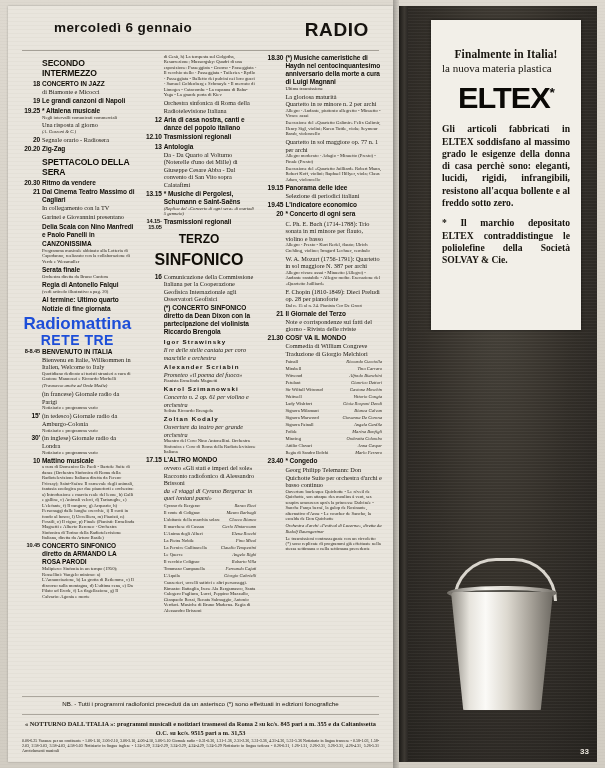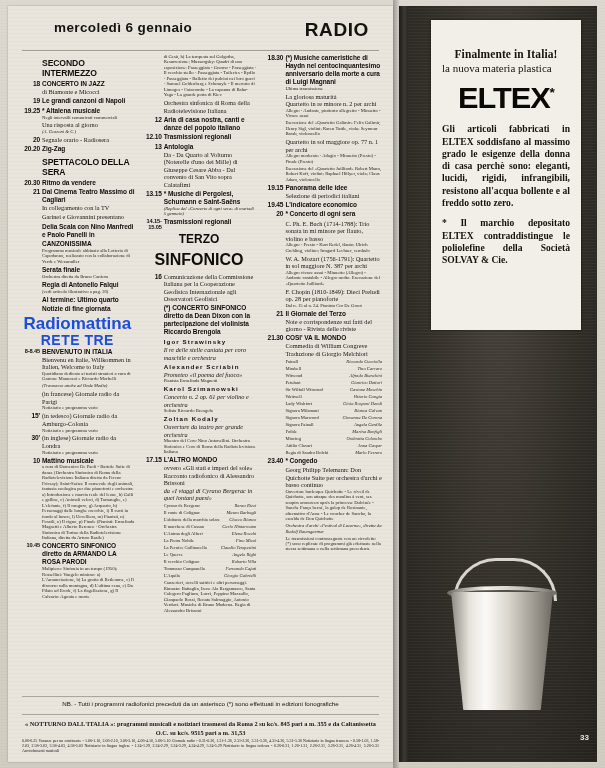--- a/index.html
+++ b/index.html
@@ -180,21 +180,21 @@
   .bucket .rim2{
     position:absolute;left:13px;top:26px;width:92px;height:8px;
     background:#3b3832;border-radius:50%;opacity:.85;
   }
   .bucket .handle{
     position:absolute;left:10px;top:-6px;width:98px;height:40px;
     border:3px solid #d9d5cd;border-bottom:none;
     border-radius:50px 50px 0 0;
   }
   .pagenum{
-    position:absolute;right:8px;bottom:20px;
+    position:absolute;right:8px;bottom:6px;
     font-family:"Liberation Sans",sans-serif;font-weight:bold;
     font-size:8px;color:#e8e4db;padding-left:45px;
   }
   .spine{
     position:absolute;left:393px;top:0;bottom:0;width:6px;
     background:linear-gradient(90deg,rgba(0,0,0,.28),rgba(0,0,0,.05));
   }
 </style>
 </head>
 <body>

